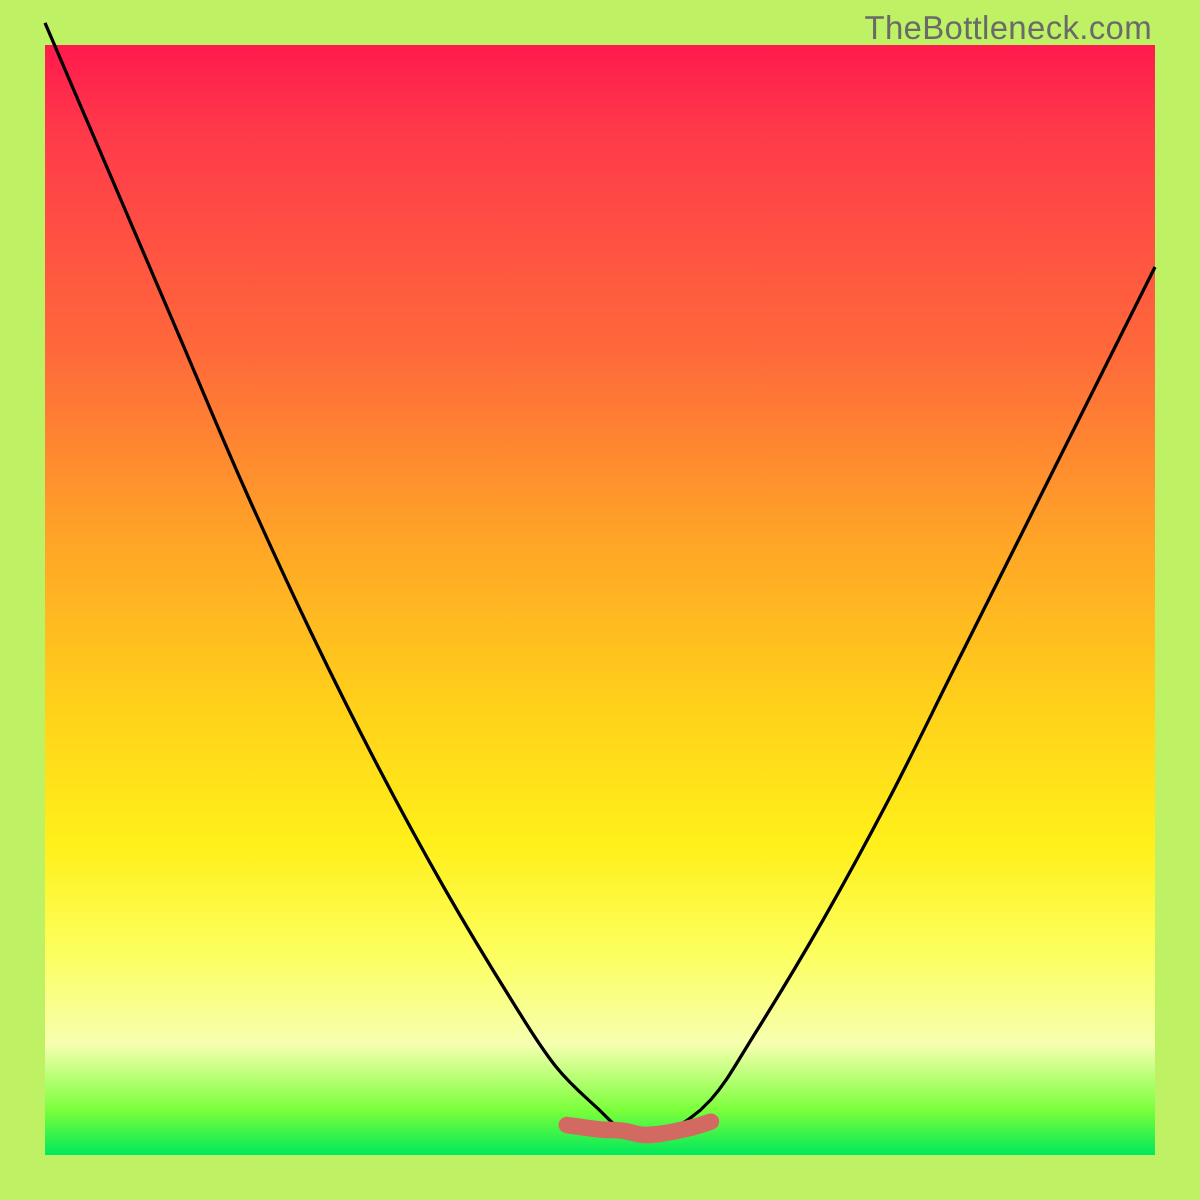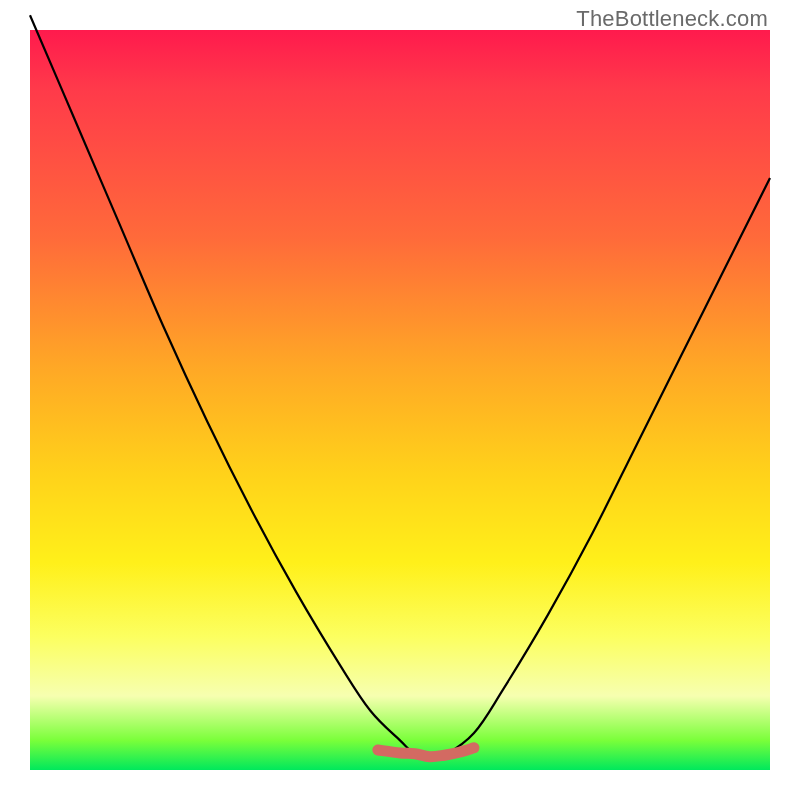--- a/index.html
+++ b/index.html
@@ -10,21 +10,21 @@
     background: #000;
     overflow: hidden;
     font-family: Arial, Helvetica, sans-serif;
   }
   .frame {
     position: absolute;
     left: 0;
     top: 0;
     width: 800px;
     height: 800px;
-    background: #ffffff;
+    background: #bef264;
   }
   .plot {
     position: absolute;
     left: 30px;
     top: 30px;
     width: 740px;
     height: 740px;
     
     background: linear-gradient(
       to bottom,

